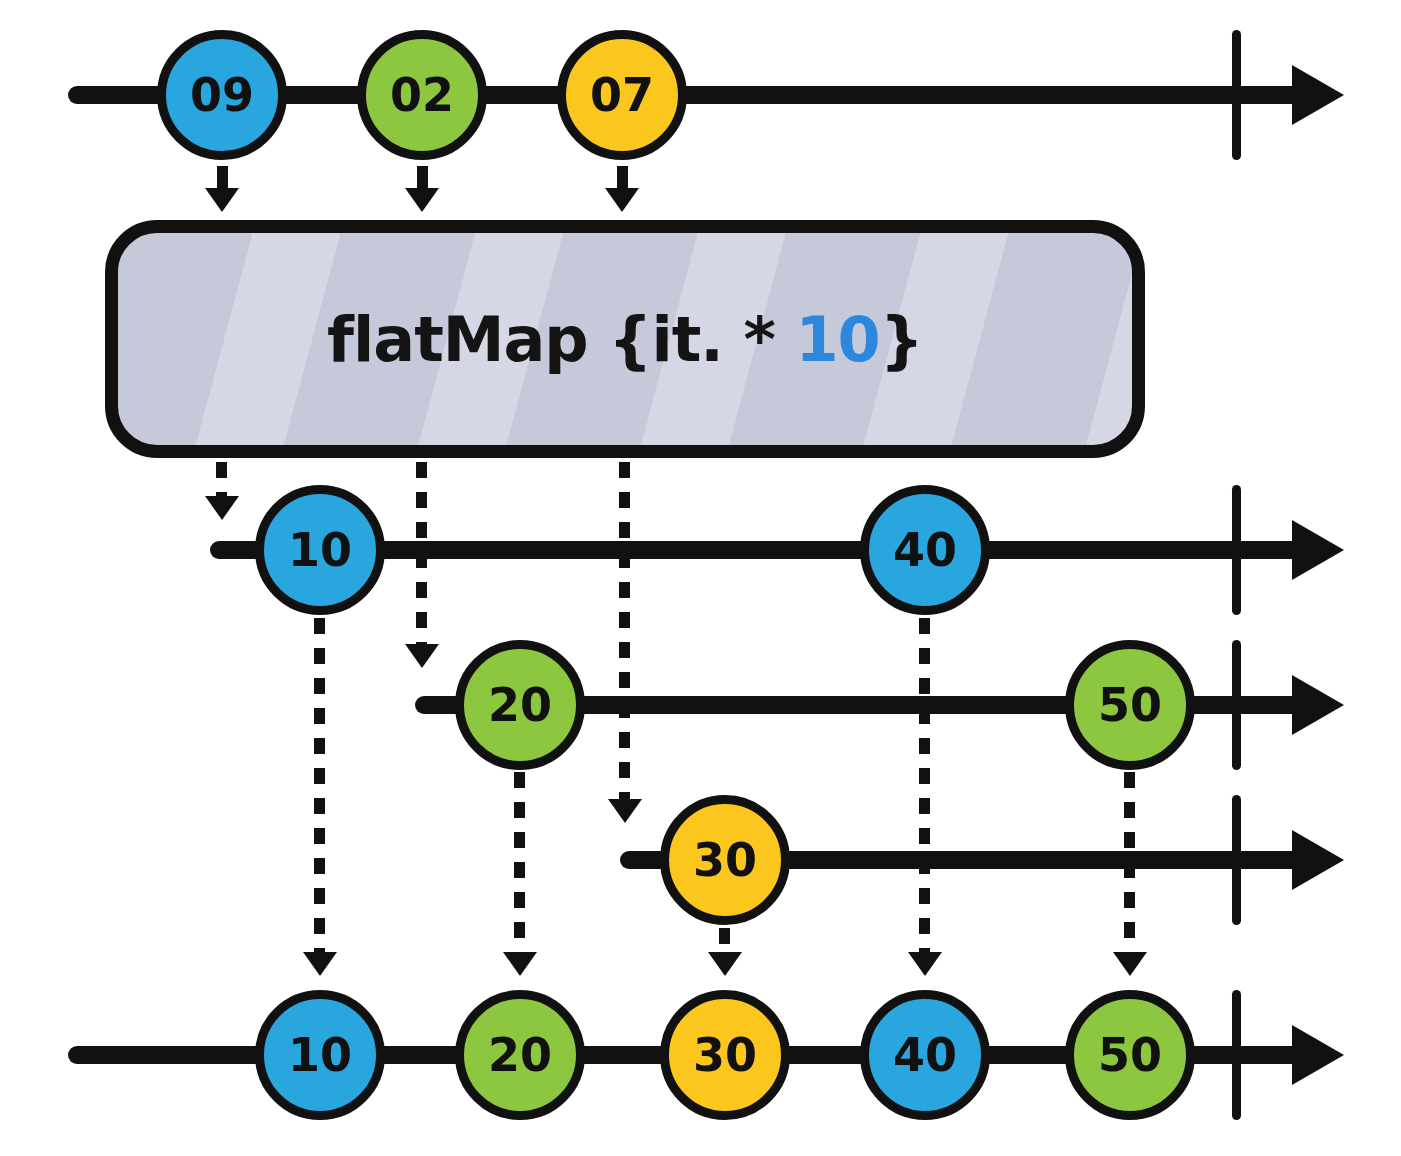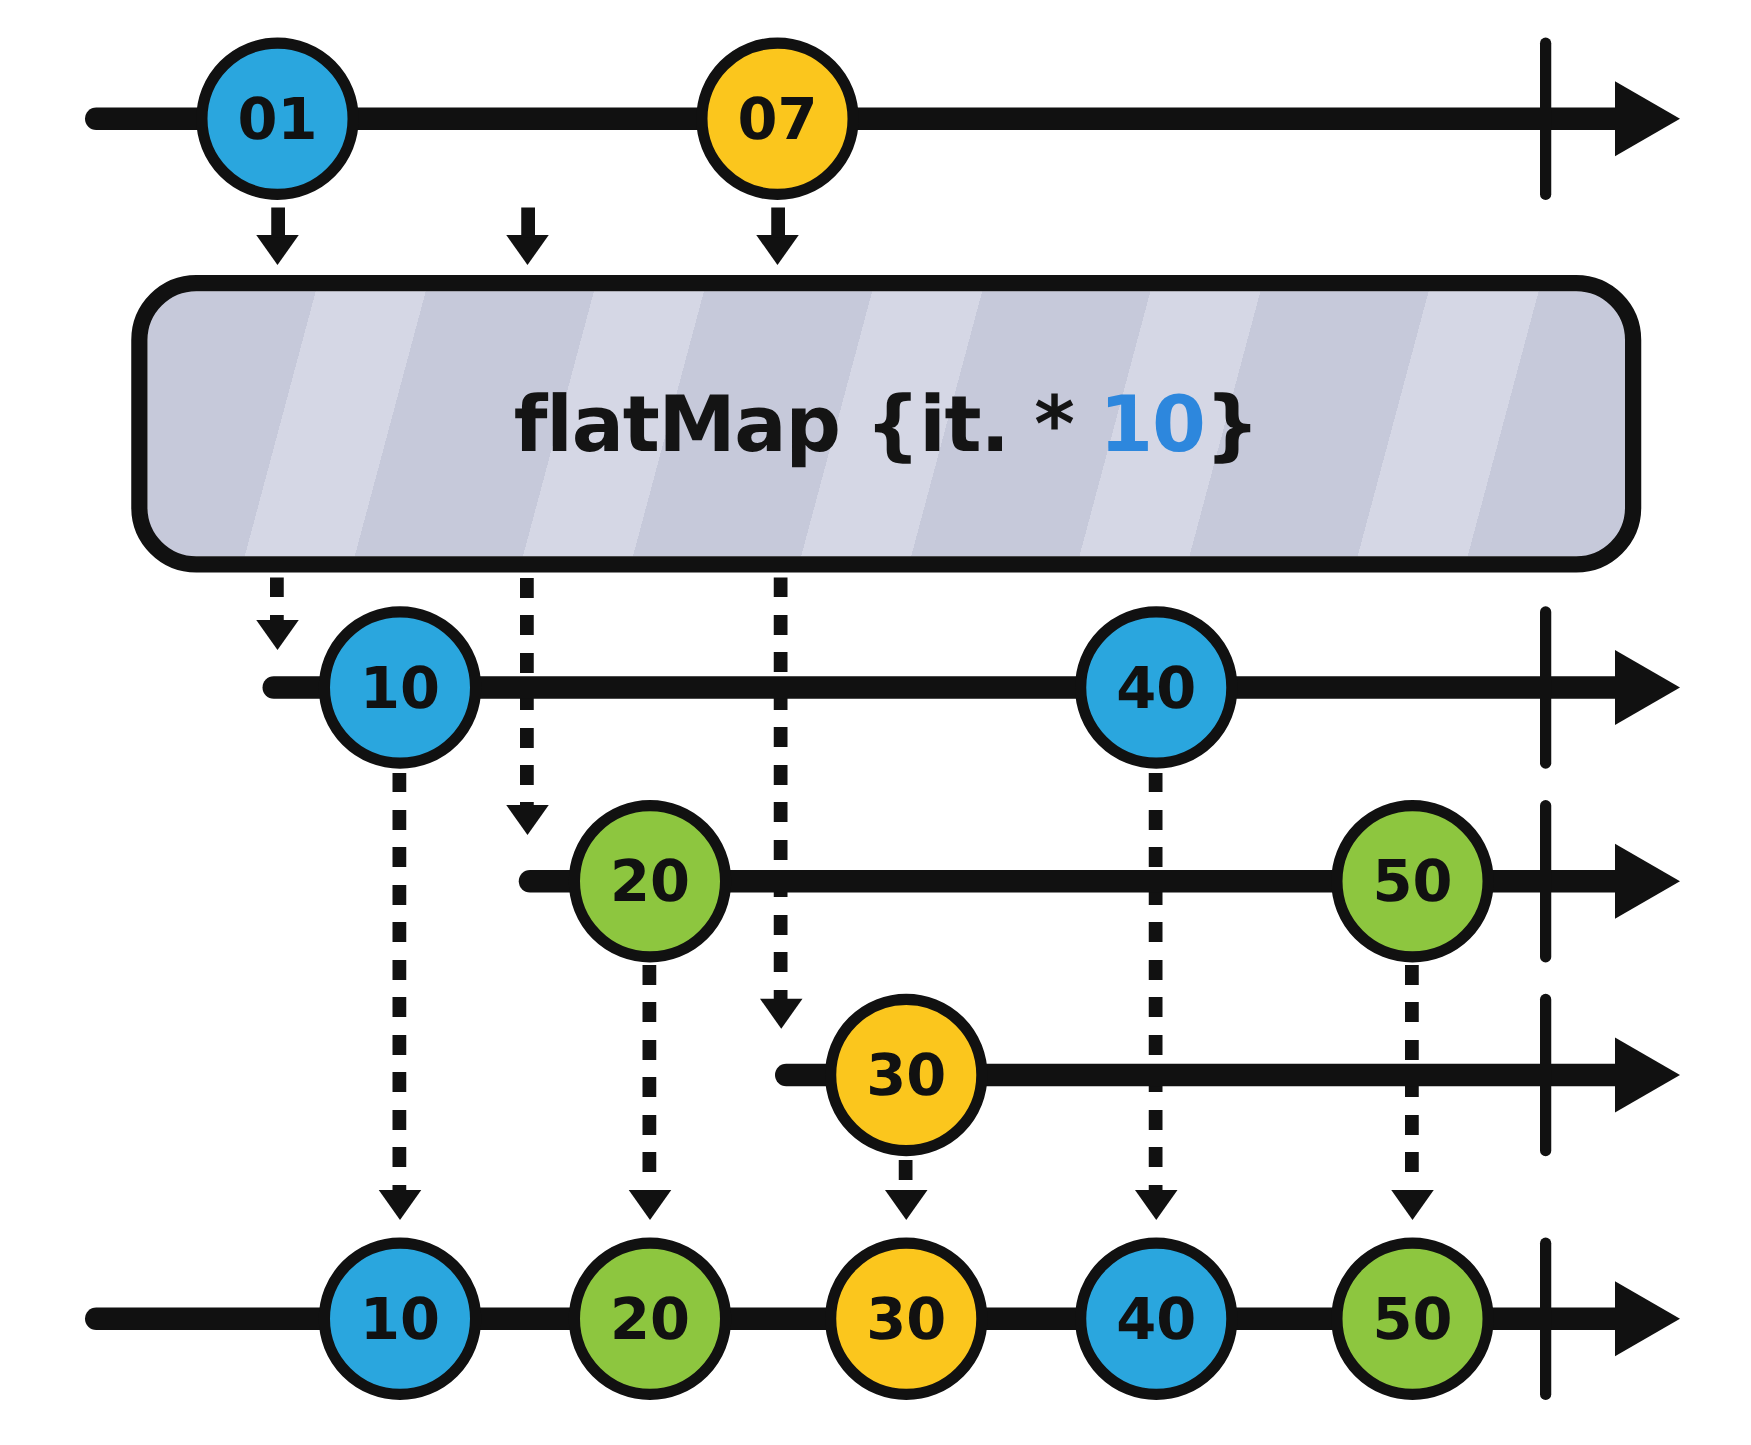--- a/index.html
+++ b/index.html
@@ -79,21 +79,21 @@
     border-left: 17px solid transparent;
     border-right: 17px solid transparent;
     border-top: 24px solid #111;
     z-index: 1;
   }
 
   
   .op-box {
     position: absolute;
     left: 105px; top: 220px;
-    width: 1208px; height: 238px;
+    width: 1040px; height: 238px;
     box-sizing: border-box;
     border: 13px solid #111;
     border-radius: 52px;
     background: repeating-linear-gradient(
       105deg,
       var(--c-box_fill) 0px, var(--c-box_fill) 130px,
       var(--c-box_stripe) 130px, var(--c-box_stripe) 215px);
     display: flex;
     align-items: center;
     justify-content: center;
@@ -112,21 +112,22 @@
 </style>
 </head>
 <body>
 
 <div class="canvas">
 
   <div class="h-line" style="left:68px; top:86px; width:1240px;"></div>
   <div class="tick" style="left:1232px; top:30px; height:130px;"></div>
   <div class="arrowhead-right" style="left:1292px; top:65px;"></div>
 
-  <div class="marble" style="left:157px; top:30px;" data-color="blue">01</div>
+  <div class="marble" style="left:157px; top:30px;" data-color="blue">09</div>
+  <div class="marble" style="left:357px; top:30px;" data-color="green">02</div>
   <div class="marble" style="left:557px; top:30px;" data-color="yellow">07</div>
 
   <div class="solid-v" style="left:217px; top:166px; height:24px;"></div>
   <div class="arrowhead-down" style="left:205px; top:188px;"></div>
   <div class="solid-v" style="left:417px; top:166px; height:24px;"></div>
   <div class="arrowhead-down" style="left:405px; top:188px;"></div>
   <div class="solid-v" style="left:617px; top:166px; height:24px;"></div>
   <div class="arrowhead-down" style="left:605px; top:188px;"></div>
 
   <div class="op-box">

